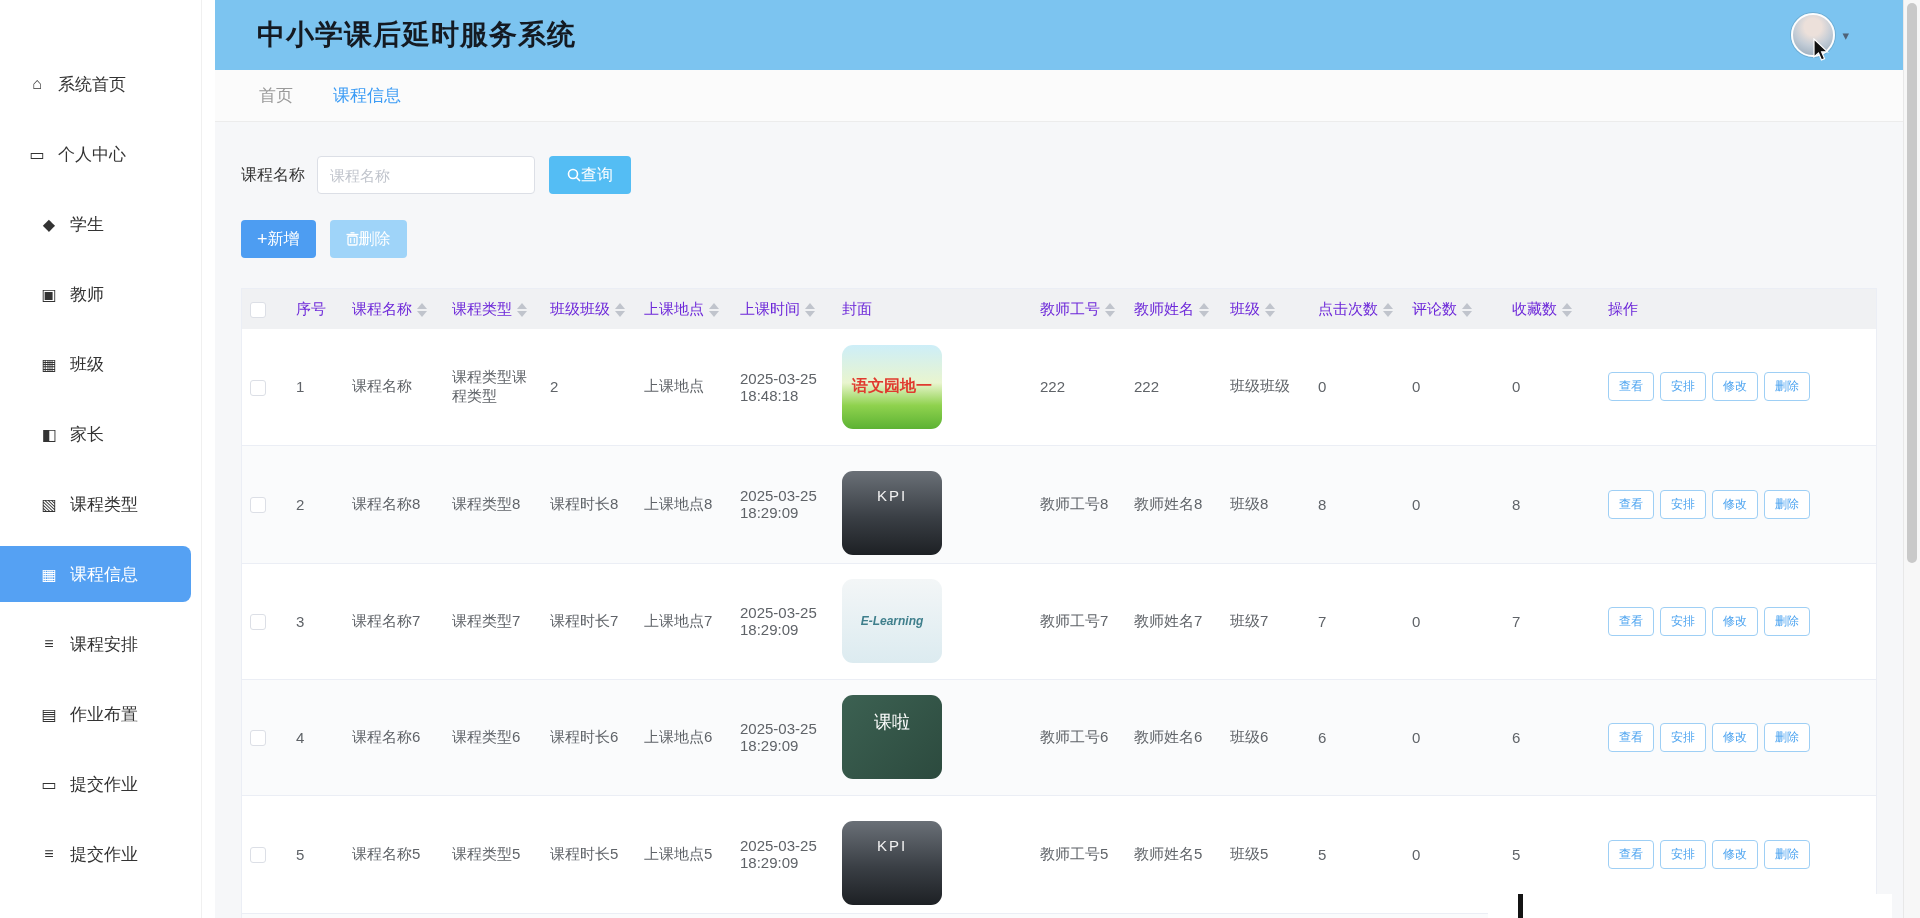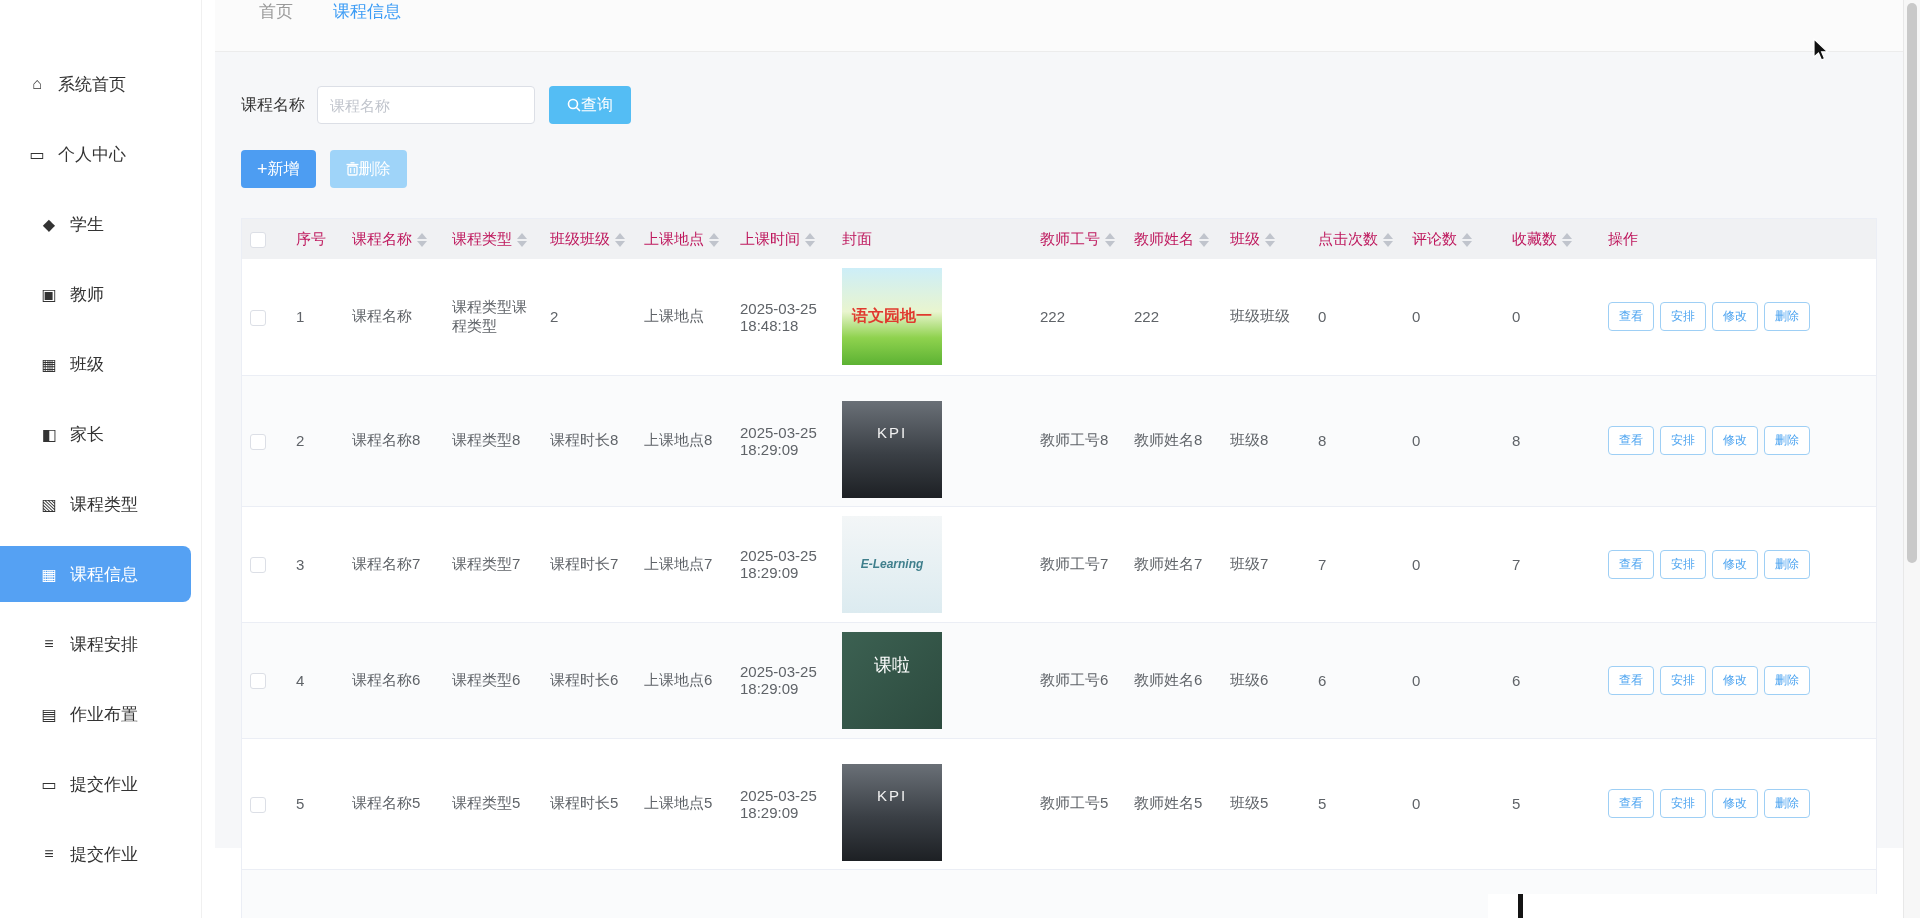--- a/index.html
+++ b/index.html
@@ -31,21 +31,21 @@
   .topbar h1 { font-size:28px; font-weight:bold; color:#141a22; margin:0; flex:1; letter-spacing:1px; }
   .user { display:flex; align-items:center; gap:7px; cursor:pointer; margin-right:26px; }
   .avatar {
     width:40px; height:40px; border-radius:50%;
     background:radial-gradient(circle at 50% 30%, #ece0da 25%, #c3ccd6 55%, #8fa3b5 100%);
     border:2px solid #fdfdfd; box-shadow:0 0 0 1px rgba(0,0,0,.12);
   }
   .caret { color:#4f6378; font-size:13px; }
   .tabbar {
     height:52px; background:#fbfbfb; border-bottom:1px solid #ececec;
-    display:flex; align-items:flex-start; padding-left:44px; gap:40px; box-sizing:border-box;
+    display:flex; align-items:center; padding-left:44px; gap:40px; box-sizing:border-box;
   }
   .tab { font-size:17px; color:#9a9a9a; cursor:pointer; }
   .tab.active { color:var(--tab-active,#3c9cf5); }
   .content { background:#f6f7f9; height:796px; padding:0 26px; box-sizing:border-box; }
   
   .search-row { display:flex; align-items:center; padding-top:34px; }
   .search-label { font-size:16px; color:#333; margin-right:12px; }
   .search-input {
     width:218px; height:38px; border:1px solid #dcdfe6; border-radius:4px;
     padding:0 12px; font-size:15px; color:#333; background:#fff; box-sizing:border-box;
@@ -58,36 +58,36 @@
   }
   .btn-query { background:var(--query-btn-bg,#54bdf4); margin-left:14px; padding:0 18px; }
   .toolbar-row { margin-top:26px; display:flex; gap:14px; }
   .btn-add { background:var(--accent,#4d9df2); padding:0 16px; }
   .btn-del { background:var(--delete-btn-bg,#9fd4f9); padding:0 16px; }
   .plus { font-size:18px; line-height:1; }
   
   .table-wrap { margin-top:30px; background:#fff; border:1px solid #ebeef5; border-bottom:none; }
   table { width:100%; border-collapse:collapse; table-layout:fixed; }
   thead th {
-    background:#f0f1f3; height:40px; font-size:15px; color:#be185d; font-weight:400;
+    background:#f0f1f3; height:40px; font-size:15px; color:#6d28d9; font-weight:400;
     text-align:left; padding:4px 6px 4px 8px; box-sizing:border-box; white-space:nowrap;margin-left:15px;
   }
   tbody tr { height:116px; background:#fff; border-bottom:1px solid #ebeef5; }
   tbody tr:nth-child(even) { background:#fafbfc; }
   td { font-size:15px; color:#5f6368; padding:8px; box-sizing:border-box; vertical-align:middle; word-break:break-all; }
   .sort { display:inline-flex; flex-direction:column; vertical-align:middle; margin-left:5px; gap:2px; }
   .sort i { width:0; height:0; border-left:5px solid transparent; border-right:5px solid transparent; display:block; }
   .sort .up { border-bottom:6px solid #c0c4cc; }
   .sort .down { border-top:6px solid #c0c4cc; }
   .checkbox {
     display:inline-block; width:16px; height:16px; border:1px solid #dcdfe6;
     border-radius:3px; background:#fff; cursor:pointer; vertical-align:middle; box-sizing:border-box;
   }
   .cover {
-    width:100px; height:97px; border-radius:0; display:flex;
+    width:100px; height:84px; border-radius:11px; display:flex;
     align-items:center; justify-content:center; text-align:center; overflow:hidden;
   }
   .cover-green { background:linear-gradient(180deg,#cdeef8 0%,#e9f5cf 45%,#8fd24e 72%,#5cb233 100%); }
   .cover-green .cover-text { color:#e03a2f; font-weight:bold; font-size:16px; }
   .cover-dark { background:linear-gradient(180deg,#6a7077 0%,#3a3f45 55%,#1d2024 100%);margin-top:17px; }
   .cover-dark .cover-text { color:#f2f2f2; font-size:15px; letter-spacing:2px; margin-bottom:34px; }
   .cover-light { background:linear-gradient(180deg,#f3f6f7 0%,#dcebf0 100%);font-weight:bold; }
   .cover-light .cover-text { color:#3f7f8c; font-size:12px; font-style:italic; }
   .cover-board { background:linear-gradient(135deg,#3c6152 0%,#2c4a3e 100%); }
   .cover-board .cover-text { color:#fff; font-size:18px; margin-bottom:30px; }
@@ -159,20 +159,27 @@
           <span class="side-label">提交作业</span>
         </div>
         <div class="side-item">
           <span class="side-icon">≡</span>
           <span class="side-label">提交作业</span>
         </div>
       </nav>
   </aside>
 
   <div class="main">
+    <header class="topbar">
+      <h1>中小学课后延时服务系统</h1>
+      <div class="user">
+        <span class="avatar"></span>
+        <span class="caret">▾</span>
+      </div>
+    </header>
 
     <nav class="tabbar" id="tabbar">
         <span class="tab">首页</span>
         <span class="tab active">课程信息</span>
       </nav>
 
     <section class="content">
       <div class="search-row">
         <label class="search-label">课程名称</label>
         <input class="search-input" placeholder="课程名称" style="">

